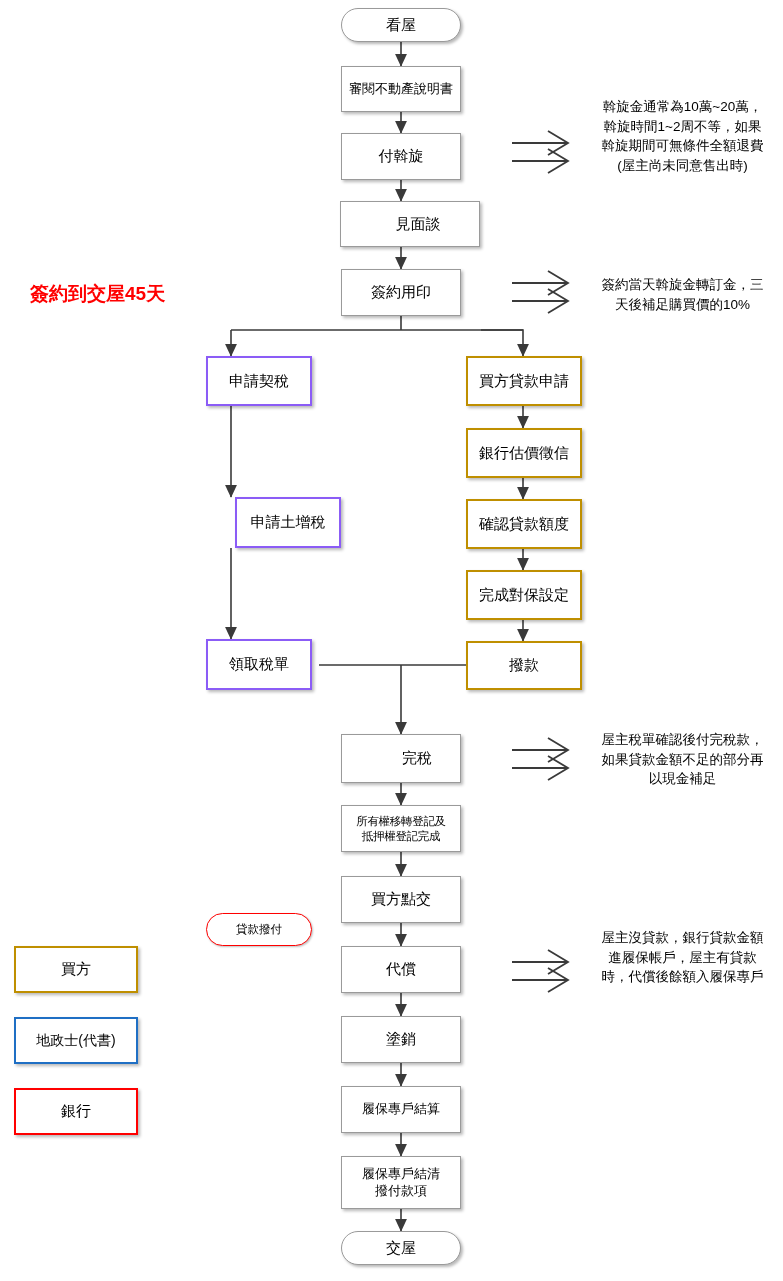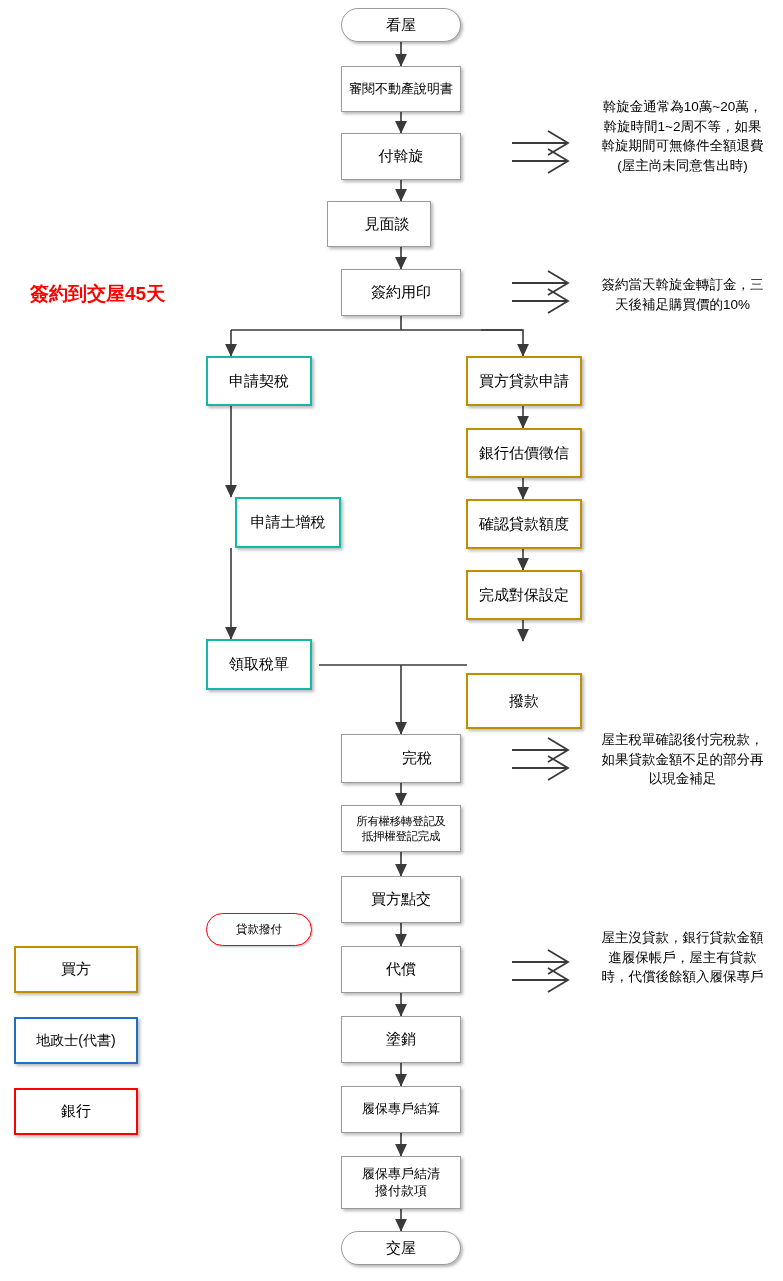--- a/index.html
+++ b/index.html
@@ -36,21 +36,21 @@
     font-size: 11.5px;
     letter-spacing: -0.3px;
   }
   .node.mid {
     font-size: 13px;
   }
   .node.stadium {
     border-radius: 20px;
   }
   .node.blue {
-    border: 2px solid #14b8a6;
+    border: 2px solid #8b5cf6;
   }
   .node.gold {
     border: 2px solid #bf8f00;
   }
   .node.redpill {
     border: 1.6px solid #ff0000;
     border-radius: 30px;
     box-shadow: 1px 1px 2px rgba(0,0,0,0.25);
     font-size: 11.5px;
   }
@@ -157,21 +157,21 @@
   </div>
 
   <div class="node mid" style="left:341px; top:66px; width:120px; height:46px;">
     <span>審閱不動產說明書</span>
   </div>
 
   <div class="node" style="left:341px; top:133px; width:120px; height:47px;">
     <span>付斡旋</span>
   </div>
 
-  <div class="node" style="left:327px; top:201px; width:104px; height:46px;padding-left:16px;">
+  <div class="node" style="left:340px; top:201px; width:140px; height:46px;padding-left:16px;">
     <span>見面談</span>
   </div>
 
   <div class="node" style="left:341px; top:269px; width:120px; height:47px;">
     <span>簽約用印</span>
   </div>
 
   <div class="node blue" style="left:206px; top:356px; width:106px; height:50px;">
     <span>申請契稅</span>
   </div>
@@ -193,21 +193,21 @@
   </div>
 
   <div class="node gold" style="left:466px; top:570px; width:116px; height:50px;">
     <span>完成對保設定</span>
   </div>
 
   <div class="node blue" style="left:206px; top:639px; width:106px; height:51px;">
     <span>領取稅單</span>
   </div>
 
-  <div class="node gold" style="left:466px; top:641px; width:116px; height:56px;margin-top:32px;">
+  <div class="node gold" style="left:466px; top:641px; width:116px; height:49px;">
     <span>撥款</span>
   </div>
 
   <div class="node" style="left:341px; top:734px; width:120px; height:49px;padding-left:32px;">
     <span>完稅</span>
   </div>
 
   <div class="node small" style="left:341px; top:805px; width:120px; height:47px; white-space:pre-line;">
     <span>所有權移轉登記及
 抵押權登記完成</span>

